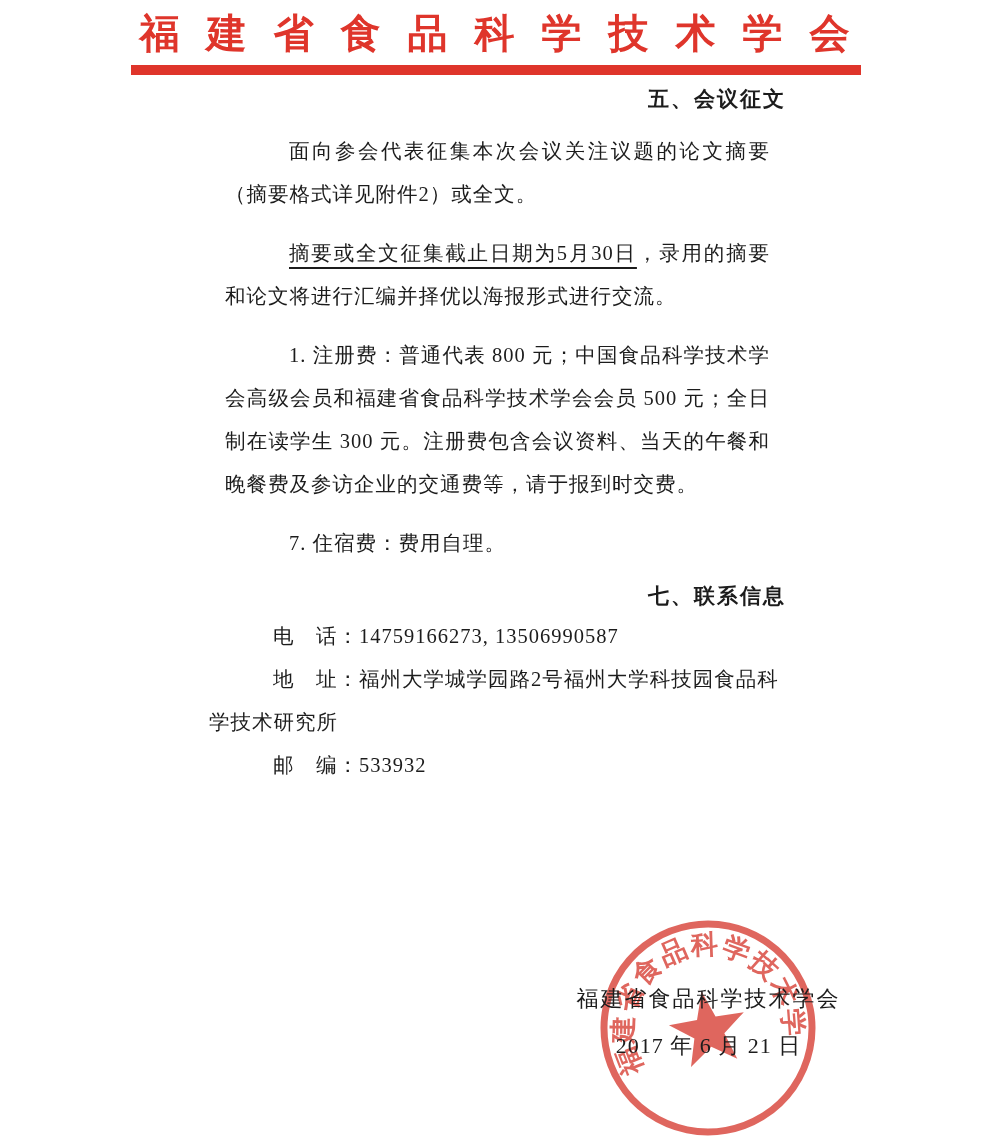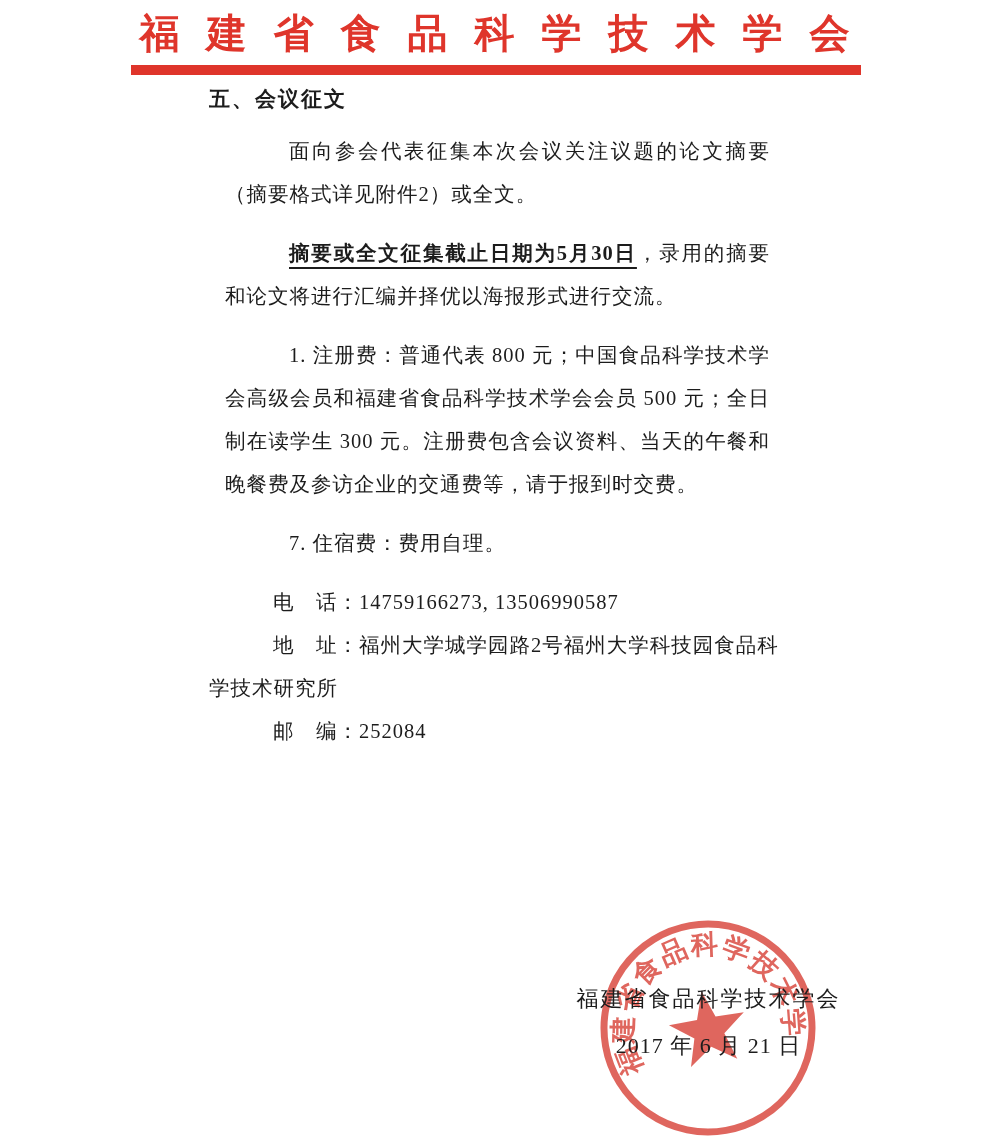--- a/index.html
+++ b/index.html
@@ -34,25 +34,25 @@
     padding:0 130px 0 133px;
     font-size:20.5px; line-height:43px;
     text-align:justify;
     letter-spacing:1px;
   }
   .sec-heading {
     margin:9px 0 4px 0;
     font-size:21px; line-height:30px;
     font-weight:bold;
     letter-spacing:2px;
-    text-align:left;
+    text-align:right;
   }
   .para { margin:16px; text-indent:64px; }
   .deadline {
-    font-weight:bold;
+    font-weight:normal;
     text-decoration:underline;
     text-decoration-thickness:2px;
     text-underline-offset:7px;
   }
   .contact-line { margin:0; text-indent:64px; text-align:left; }
   .contact-label { letter-spacing:1px; }
   
   .signature {
     position:absolute;
     left:460px; top:986px; width:345px;
@@ -88,28 +88,29 @@
 
   <div class="doc-body">
 
     <h2 class="sec-heading">五、会议征文</h2>
     <p class="para">面向参会代表征集本次会议关注议题的论文摘要（摘要格式详见附件2）或全文。</p>
     <p class="para"><span class="deadline">摘要或全文征集截止日期为5月30日</span><span>，录用的摘要和论文将进行汇编并择优以海报形式进行交流。</span></p>
 
     <p class="para">1. 注册费：普通代表 800 元；中国食品科学技术学会高级会员和福建省食品科学技术学会会员 500 元；全日制在读学生 300 元。注册费包含会议资料、当天的午餐和晚餐费及参访企业的交通费等，请于报到时交费。</p>
     <p class="para">7. 住宿费：费用自理。</p>
 
+    <h2 class="sec-heading">七、联系信息</h2>
 
 
 
     <p class="contact-line"><span class="contact-label">电　话：</span><span>14759166273, 13506990587</span></p>
 
     <p class="contact-line"><span class="contact-label">地　址：</span><span>福州大学城学园路2号福州大学科技园食品科学技术研究所</span></p>
 
-    <p class="contact-line"><span class="contact-label">邮　编：</span><span>252084</span></p>
+    <p class="contact-line"><span class="contact-label">邮　编：</span><span>533932</span></p>
   </div>
 
   <svg class="seal" viewBox="0 0 244 244" xmlns="http://www.w3.org/2000/svg">
     <g transform="rotate(-10 122 123)">
       <circle cx="122" cy="123" r="104" fill="none" stroke-width="7" stroke="#d8453b"></circle>
       <polygon points="122,86 131.4,113.1 160,113.6 137.2,130.9 145.5,158.4 122,142 98.5,158.4 106.8,130.9 84,113.6 112.6,113.1" fill="#d8453b"></polygon>
       <path id="sealArc" fill="none" d="M 52.4 155.1 A 76 76 0 1 1 191.6 155.1"></path>
       <text class="seal-arc-text" fill="#d8453b">
         <textPath href="#sealArc" startOffset="2">福建省食品科学技术学会</textPath>
       </text>

